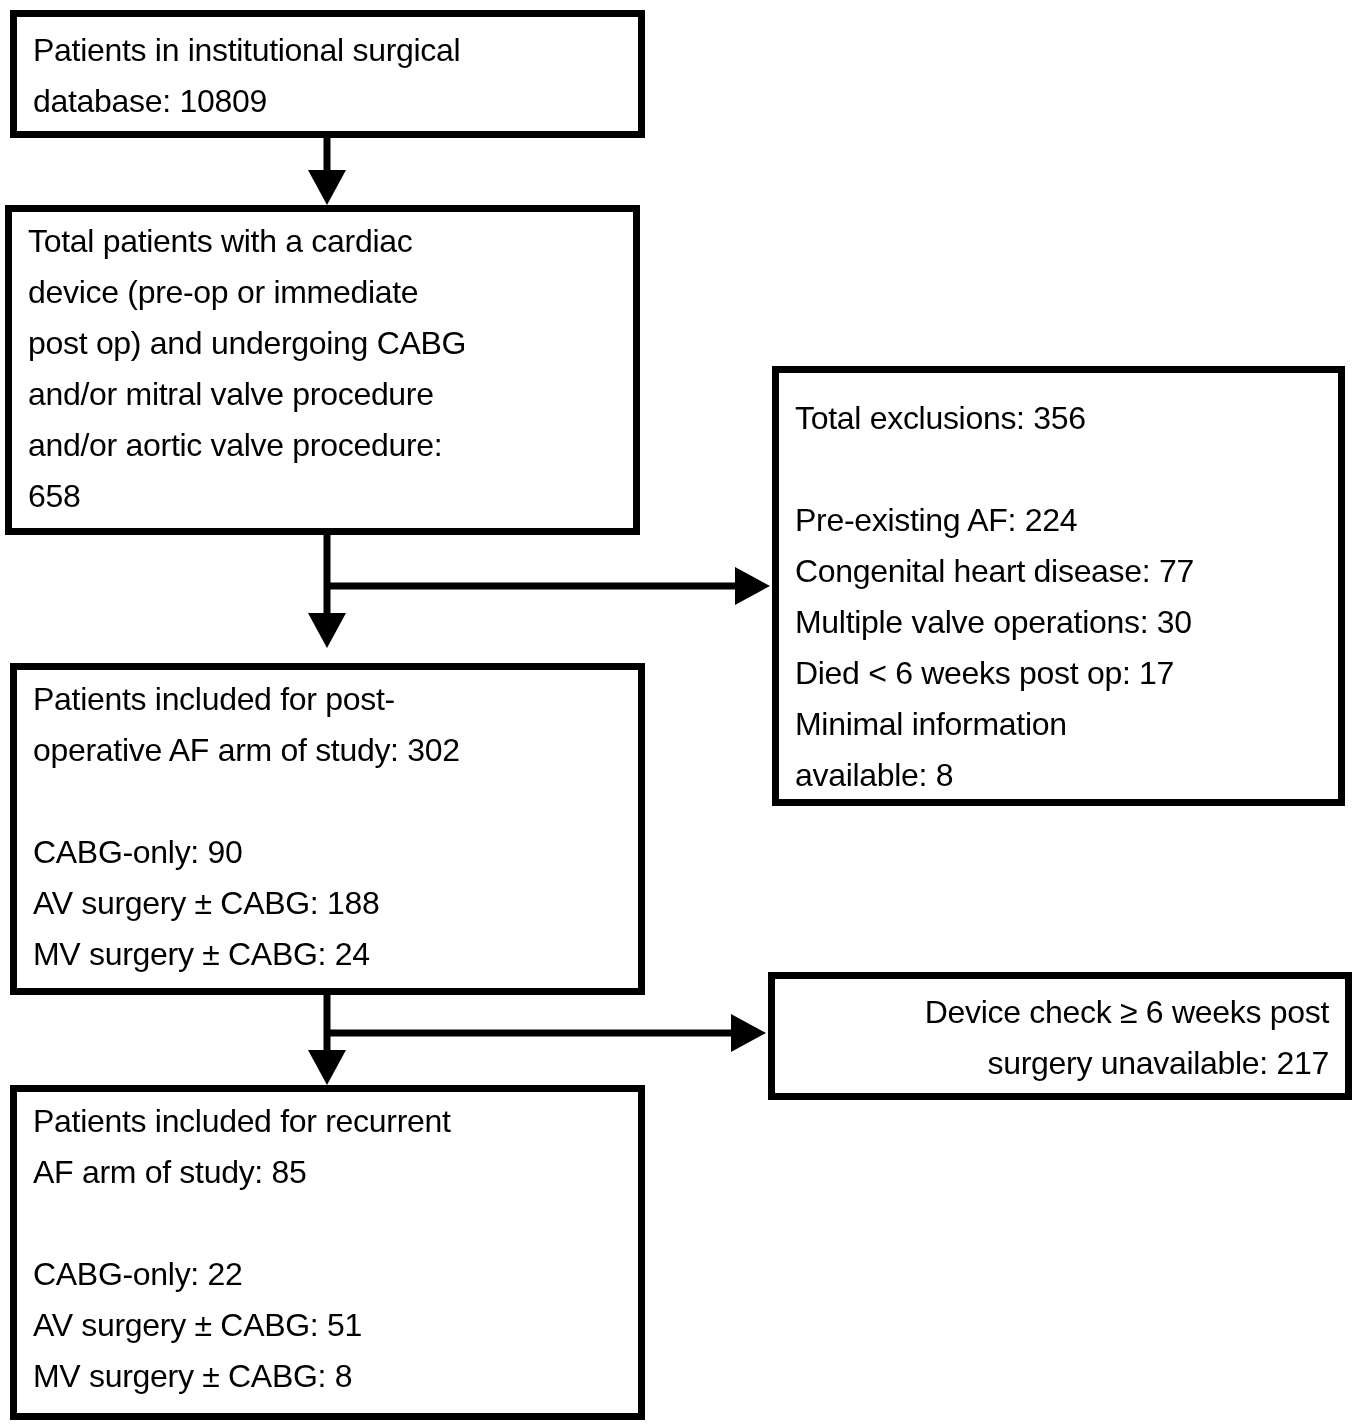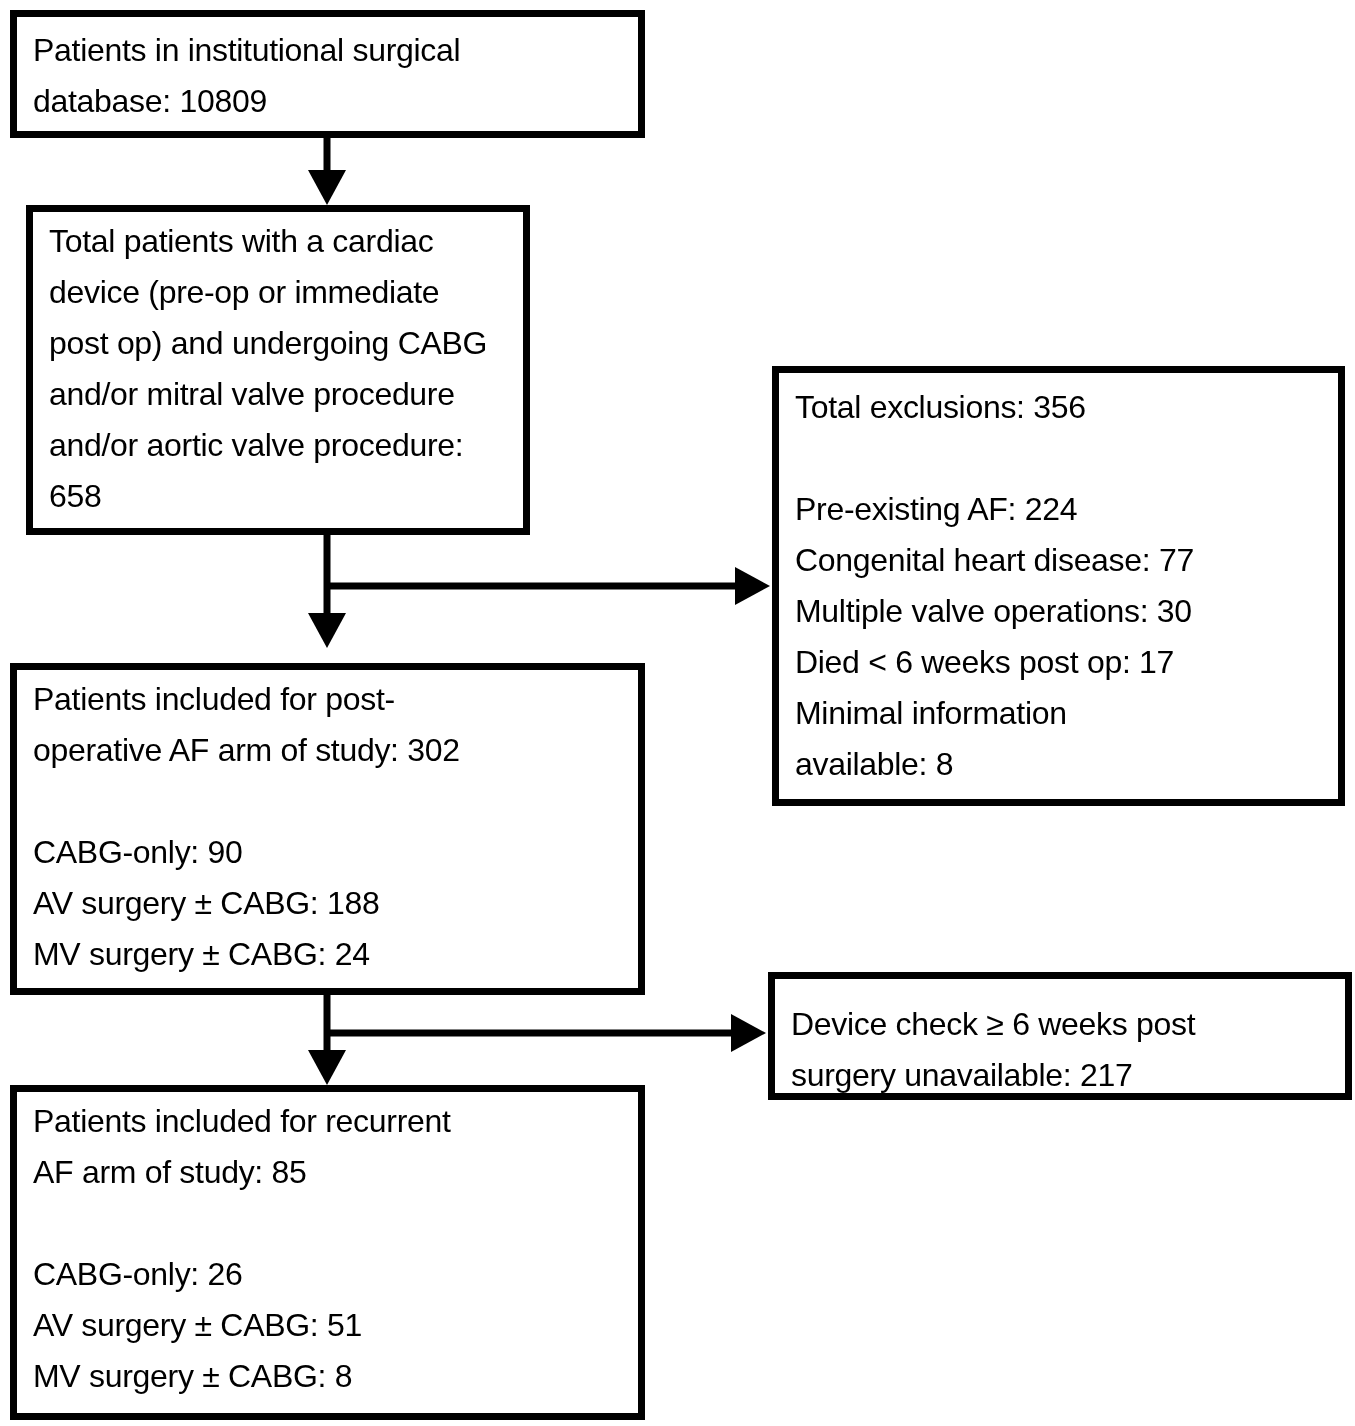--- a/index.html
+++ b/index.html
@@ -42,24 +42,24 @@
     border: 7px solid var(--box-border);
     background: var(--background);
     font-size: 32px;
     line-height: 51px;
     letter-spacing: -0.3px;
     white-space: pre;
     padding: 4px 16px;
     color: var(--text);
   }
   .box-database      { left: 10px;  top: 10px;   width: 635px; height: 128px; padding-top: 8px; }
-  .box-cardiac       { left: 26px;  top: 205px;  width: 504px; height: 330px; }
-  .box-exclusions    { left: 772px; top: 366px;  width: 573px; height: 440px; padding-top: 9px; }
+  .box-cardiac       { left: 5px;  top: 205px;  width: 635px; height: 330px; }
+  .box-exclusions    { left: 772px; top: 366px;  width: 573px; height: 440px; padding-top: 20px; }
   .box-postop        { left: 10px;  top: 648px;  width: 635px; height: 332px; margin-top: 15px; }
-  .box-devicecheck   { left: 768px; top: 972px;  width: 584px; height: 128px; padding-top: 20px; }
+  .box-devicecheck   { left: 768px; top: 972px;  width: 584px; height: 128px; padding-top: 8px; text-align: right; }
   .box-recurrent     { left: 10px;  top: 1085px; width: 635px; height: 335px; }
 </style>
 </head>
 <body>
 
 <div class="page">
 
   <svg class="connectors" viewBox="0 0 1355 1426" xmlns="http://www.w3.org/2000/svg">
 
     <g>
@@ -113,17 +113,17 @@
 CABG-only: 90
 AV surgery ± CABG: 188
 MV surgery ± CABG: 24</div>
 
   <div class="box box-devicecheck">Device check ≥ 6 weeks post
 surgery unavailable: 217</div>
 
   <div class="box box-recurrent">Patients included for recurrent
 AF arm of study: 85
 
-CABG-only: 26
+CABG-only: 22
 AV surgery ± CABG: 51
 MV surgery ± CABG: 8</div>
 
 </div>
 
 </body></html>

